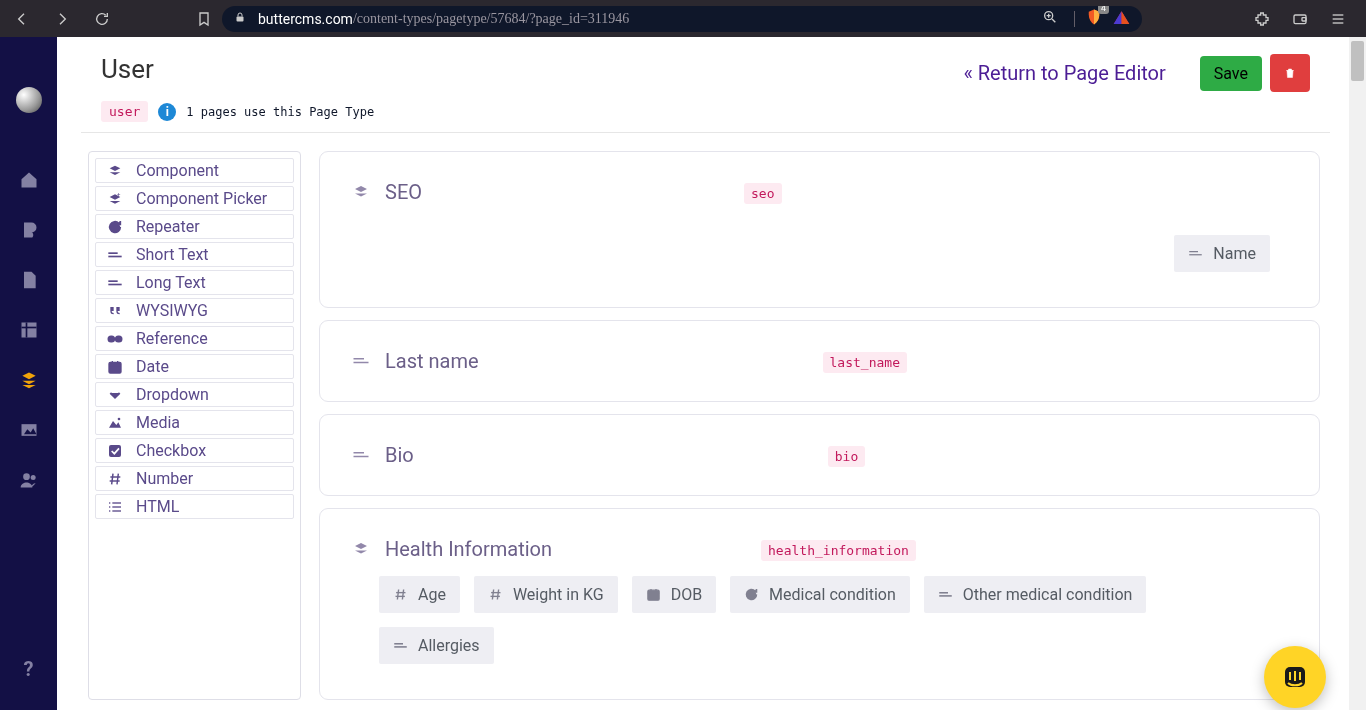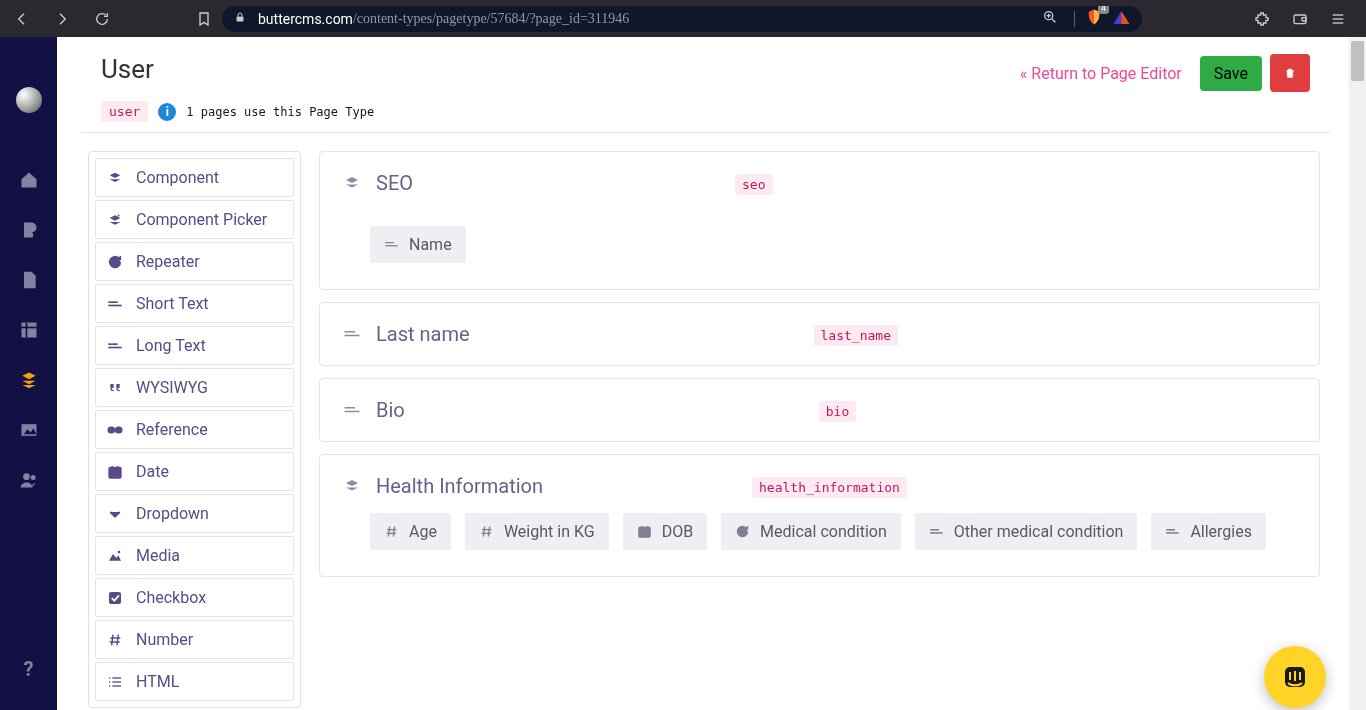--- a/index.html
+++ b/index.html
@@ -39,44 +39,44 @@
   .main { position:absolute; left:57px; top:37px; right:0; bottom:0; background:#fff; }
   .scrollbar-right { position:absolute; right:0; top:0; bottom:0; width:17px; background:#f1f1f1; }
   .scrollbar-right .thumb { position:absolute; top:4px; left:2px; right:2px; height:40px; background:#c0c0c0; border-radius:2px; }
 
   .page-bg { position:absolute; left:24px; right:36px; top:0; bottom:0; background:#fff; }
 
   .page-header { padding:17px 20px 10px 20px; border-bottom:1px solid #e6e6e6; }
   .page-header .row1 { display:flex; align-items:flex-start; }
   .page-header h1 { font-size:26px; font-weight:400; color:#333; }
   .page-header .hdr-right { margin-left:auto; display:flex; align-items:center; gap:8px; }
-  .page-header .return-link { color:#ec4899; font-size:16px; text-decoration:none; cursor:pointer; margin-right:10px; }
+  .page-header .return-link { color:#4c1d95; font-size:20px; text-decoration:none; cursor:pointer; margin-right:26px; }
   .page-header .return-link:before{ content:"« "; }
   .btn { border:0; border-radius:4px; font-size:16px; padding:8px 14px; cursor:pointer; color:#000000; }
   .btn-save { background:#2eab45; }
   .btn-delete { background:#e03e3e; width:40px; height:38px; display:flex; align-items:center; justify-content:center; }
   .btn-delete svg { width:16px; height:16px; fill:#fff; }
 
   .page-header .row2 { display:flex; align-items:center; gap:10px; padding-top:9px; }
   .slug { font-family: monospace; font-size:13px; background:#fdeaf1; color:#c2185b; padding:3px 8px; border-radius:3px; }
   .info-badge { width:18px; height:18px; border-radius:50%; background:#1d88d6; color:#fff; font-size:12px; font-weight:700; display:flex; align-items:center; justify-content:center; }
   .info-text { font-family:monospace; font-size:12px; color:#0f172a;text-align:center; }
 
   .content-area { padding:18px 0 0 0; display:flex; gap:18px; }
 
   
   .palette { flex:0 0 213px; margin-left:7px; border:1px solid #dedee7; border-radius:4px; padding:6px; background:#fff; display:flex; flex-direction:column; gap:3px; }
-  .pal-item { display:flex; align-items:center; gap:12px; height:39px; padding:0 10px; border:1px solid #e4e4ec; border-radius:2px; background:#fff; cursor:pointer; }
+  .pal-item { display:flex; align-items:center; gap:12px; height:25px; padding:0 10px; border:1px solid #e4e4ec; border-radius:2px; background:#fff; cursor:pointer; }
   .pal-item .pi { width:18px; height:18px; display:flex; align-items:center; justify-content:center; color:#5a4a8a; font-size:14px; }
   .pal-item .pi svg { width:16px; height:16px; fill:#5a4a8a; }
   .pal-item span { color:#5a4a8a; font-size:16px; }
 
   
   .fields-col { flex:1; display:flex; flex-direction:column; gap:12px; padding-right:10px; }
-  .field-card { border:1px solid #e4e4ec; border-radius:4px; background:#fff; padding:4px; }
+  .field-card { border:1px solid #e4e4ec; border-radius:9px; background:#fff; padding:13px;text-align:right; }
   .field-card .field-head { display:flex; align-items:center; gap:14px; padding:15px 18px; }
   .field-head .fico { width:20px; height:20px; display:flex; align-items:center; justify-content:center; color:#83779f; }
   .field-head .fico svg { width:18px; height:18px; fill:#9288aa; }
   .field-head .ftitle { font-size:20px; color:#6b5f88; font-weight:400; }
   .field-head .fslug { font-family:monospace; font-size:13px; background:#fdeaf1; color:#c2185b; padding:3px 7px; border-radius:3px; }
   .field-head .fslugwrap{ flex-shrink:0; margin-left:0; }
 
   .chips { display:flex; flex-wrap:wrap; gap:14px; padding:0 36px 22px 46px; }
   .chip { display:flex; align-items:center; gap:10px; background:#eeeef3; border-radius:2px; padding:9px 14px; font-size:16px; color:#555b63; cursor:pointer;}
   .chip .ci { color:#808090; font-size:14px; display:flex; align-items:center; justify-content:center; }

